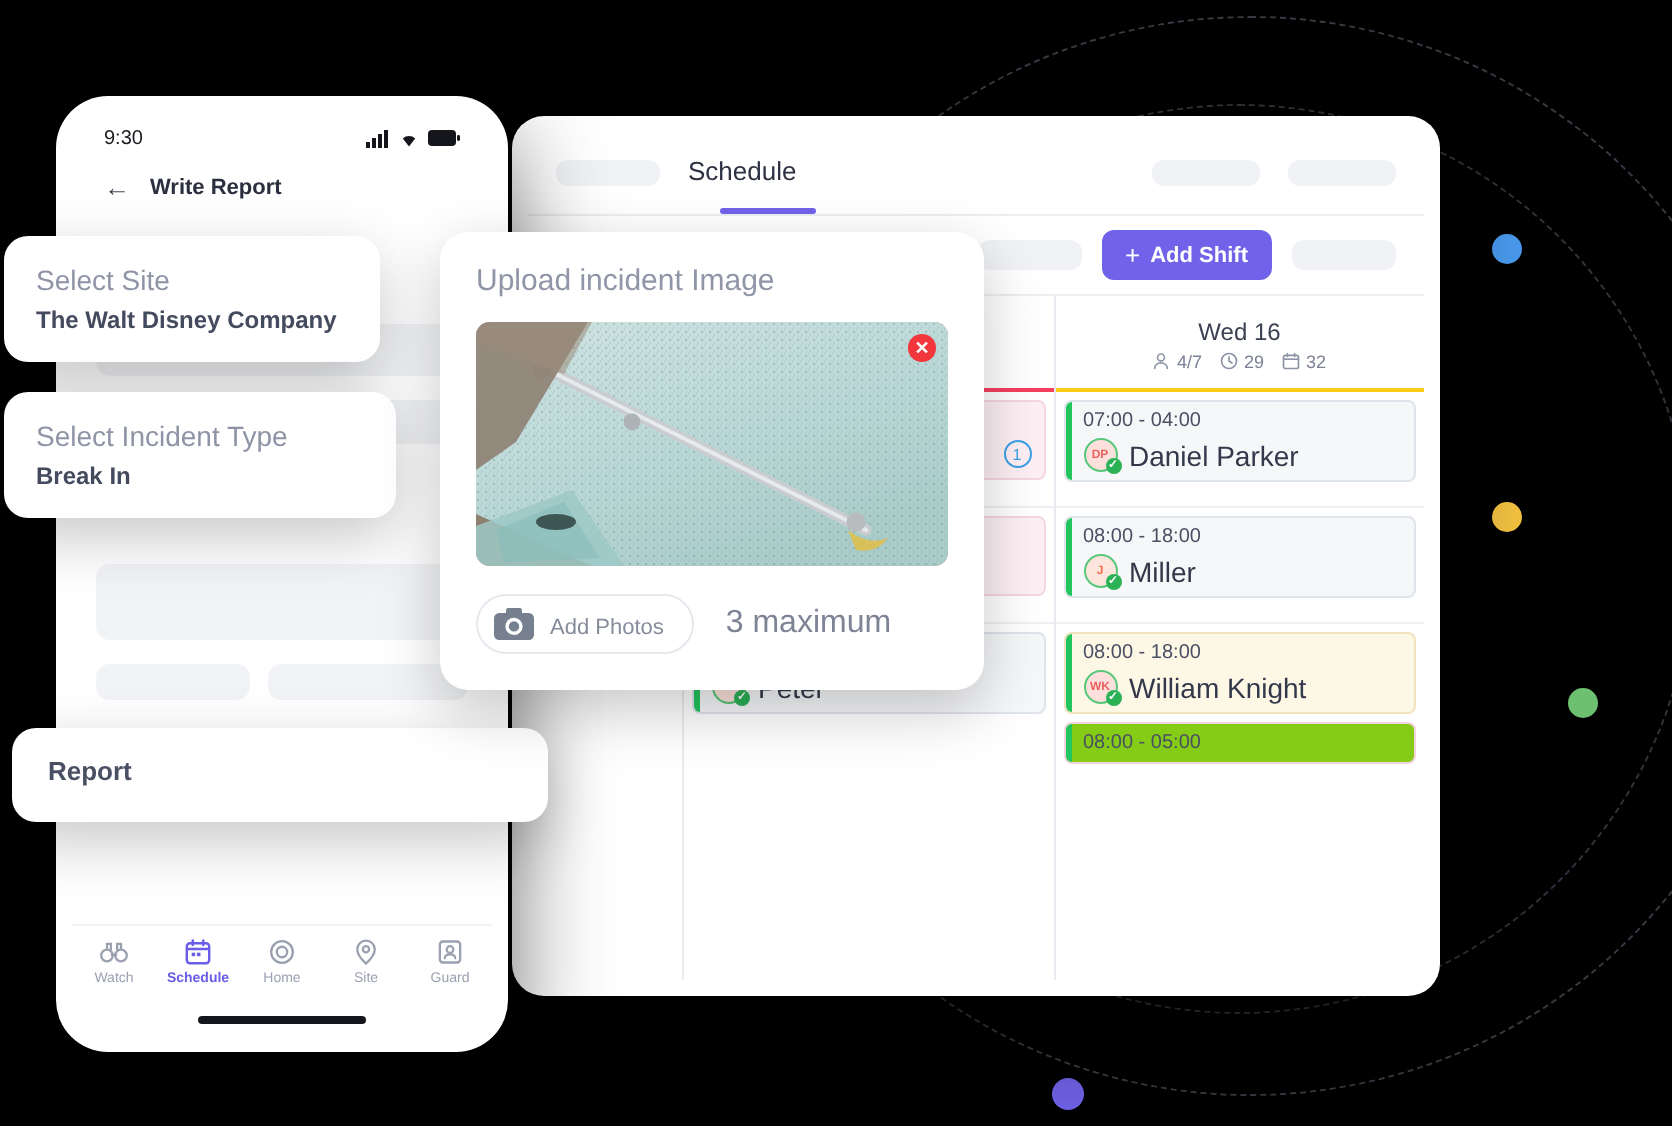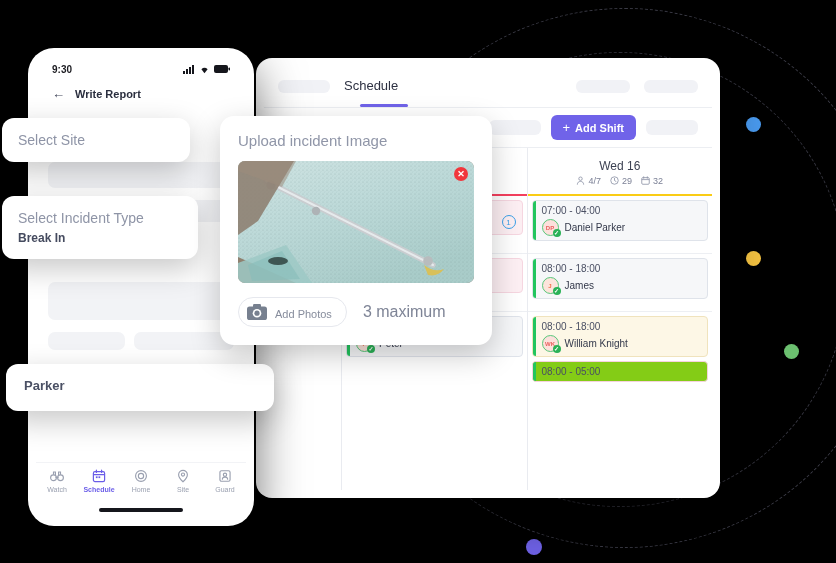--- a/index.html
+++ b/index.html
@@ -86,21 +86,21 @@
   .cell.r2 { flex: 0 0 58px; }
   .cell.r3 { flex: 1 1 auto; border-bottom: none; }
 
   .shift {
     border-radius: 4px; border: 1px solid; position: relative;
     padding: 4px 6px 4px 9px; margin-bottom: 4px; overflow: hidden;
   }
   .shift .bar { position: absolute; left: 0; top: 0; bottom: 0; width: 3px; background: #22c55e; }
   .shift .time { font-size: 10px; color: #4a4f63; white-space: nowrap; }
   .shift .who { display: flex; align-items: center; gap: 6px; margin-top: 3px; }
-  .shift .name { font-size: 10px; color: #33384a; white-space: nowrap; }
+  .shift .name { font-size: 14px; color: #33384a; white-space: nowrap; }
   .av {
     width: 17px; height: 17px; border-radius: 50%; position: relative; flex: 0 0 auto;
     display: flex; align-items: center; justify-content: center;
     font-size: 6px; font-weight: bold; border: 1.5px solid #58c77a;
   }
   .av .tick {
     position: absolute; right: -3px; bottom: -2px; width: 8px; height: 8px;
     border-radius: 50%; background: #2bb257; color: #fff; font-size: 6px;
     display: flex; align-items: center; justify-content: center; line-height: 1;
   }
@@ -120,21 +120,21 @@
     background: #fff; border-radius: 26px;
     box-shadow: 0 18px 50px rgba(0,0,0,.6);
     padding: 8px; overflow: hidden;
   }
   .phone-screen {
     width: 100%; height: 100%; background: #fff; border-radius: 20px;
     overflow: hidden; position: relative;
   }
   .status {
     height: 26px; display: flex; align-items: center; justify-content: space-between;
-    padding: 0 16px; font-size: 10px; color: #1b1b20; font-weight: bold;
+    padding: 0 16px; font-size: 10px; color: #1b1b20; font-weight: normal;
   }
   .status-icons { display: flex; align-items: center; gap: 4px; }
   .nav-row { display: flex; align-items: center; gap: 10px; padding: 4px 16px 10px; }
   .nav-back { font-size: 13px; color: #41465a; }
   .nav-title { font-size: 11px; font-weight: bold; color: #2a2e3e; }
   .skel { background: #f2f3f6; border-radius: 7px; }
   .phone-body { position: absolute; left: 0; right: 0; top: 62px; bottom: 56px; padding: 0 12px; }
   .tabbar {
     position: absolute; left: 0; right: 0; bottom: 0; height: 56px;
     display: flex; align-items: flex-start; justify-content: space-around;
@@ -326,21 +326,21 @@
                       <span class="name">Daniel Parker</span>
                     </div>
                   </div>
                 </div>
                 <div class="cell r2">
                   <div class="shift sh-grey">
                     <span class="bar"></span>
                     <div class="time">08:00 - 18:00</div>
                     <div class="who">
                       <span class="av" style="background:#fde4dc;color:#f0714a">J<span class="tick">✓</span></span>
-                      <span class="name">James</span>
+                      <span class="name">Miller</span>
                     </div>
                   </div>
                 </div>
                 <div class="cell r3">
                   <div class="shift sh-cream">
                     <span class="bar"></span>
                     <div class="time">08:00 - 18:00</div>
                     <div class="who">
                       <span class="av" style="background:#fde0dc;color:#e8615f">WK<span class="tick">✓</span></span>
                       <span class="name">William Knight</span>
@@ -452,29 +452,30 @@
             </span>
             <span class="t">Guard</span>
           </div>
         </div>
       <div class="home-ind"></div>
     </div>
   </div>
 
   <div class="fcard" id="card-site">
     <div class="fc-title">Select Site</div>
+    <div class="fc-value">The Walt Disney Company</div>
   </div>
 
   <div class="fcard" id="card-type">
     <div class="fc-title">Select Incident Type</div>
     <div class="fc-value">Break In</div>
   </div>
 
   <div class="fcard" id="card-report">
-    <div class="fc-title">Parker</div>
+    <div class="fc-title">Report</div>
   </div>
 
   <div class="fcard" id="card-upload">
     <div class="fc-title">Upload incident Image</div>
 
     <div class="photo-wrap">
       <svg viewBox="0 0 236 122" preserveAspectRatio="none">
         <defs>
           <linearGradient id="gWall" x1="0" y1="0" x2="1" y2="1">
             <stop offset="0" stop-color="#9a8b78"></stop>

